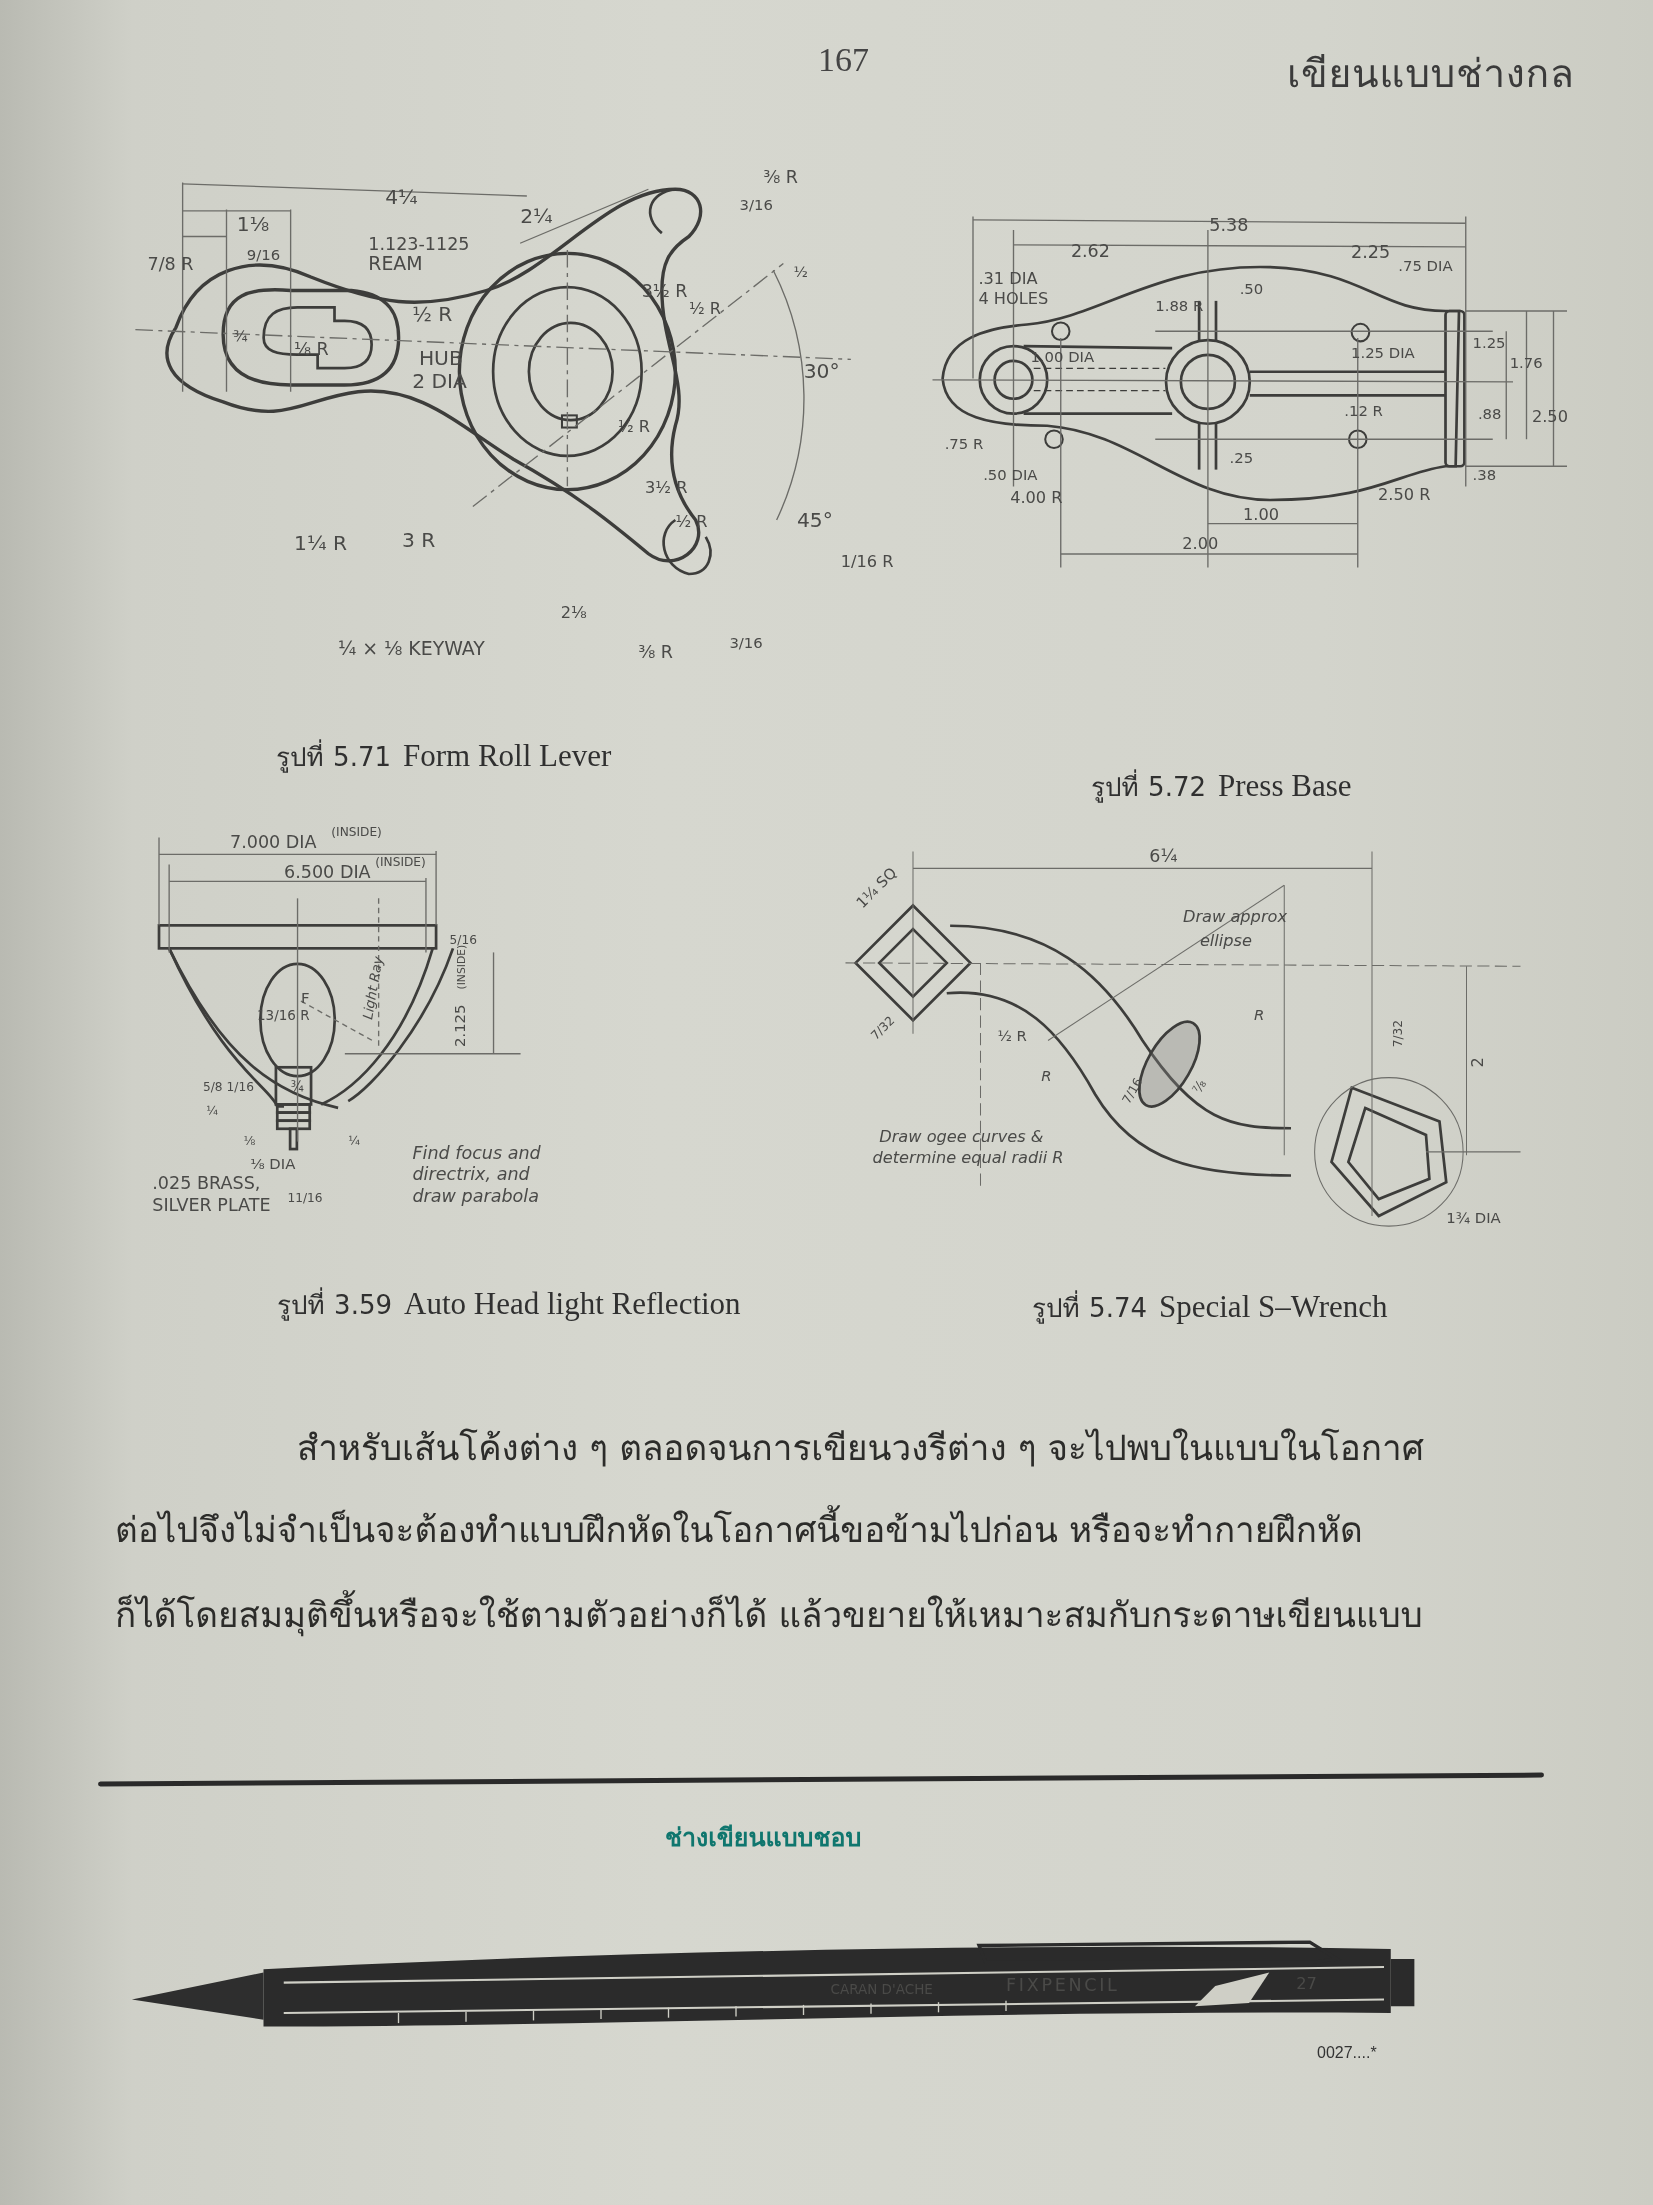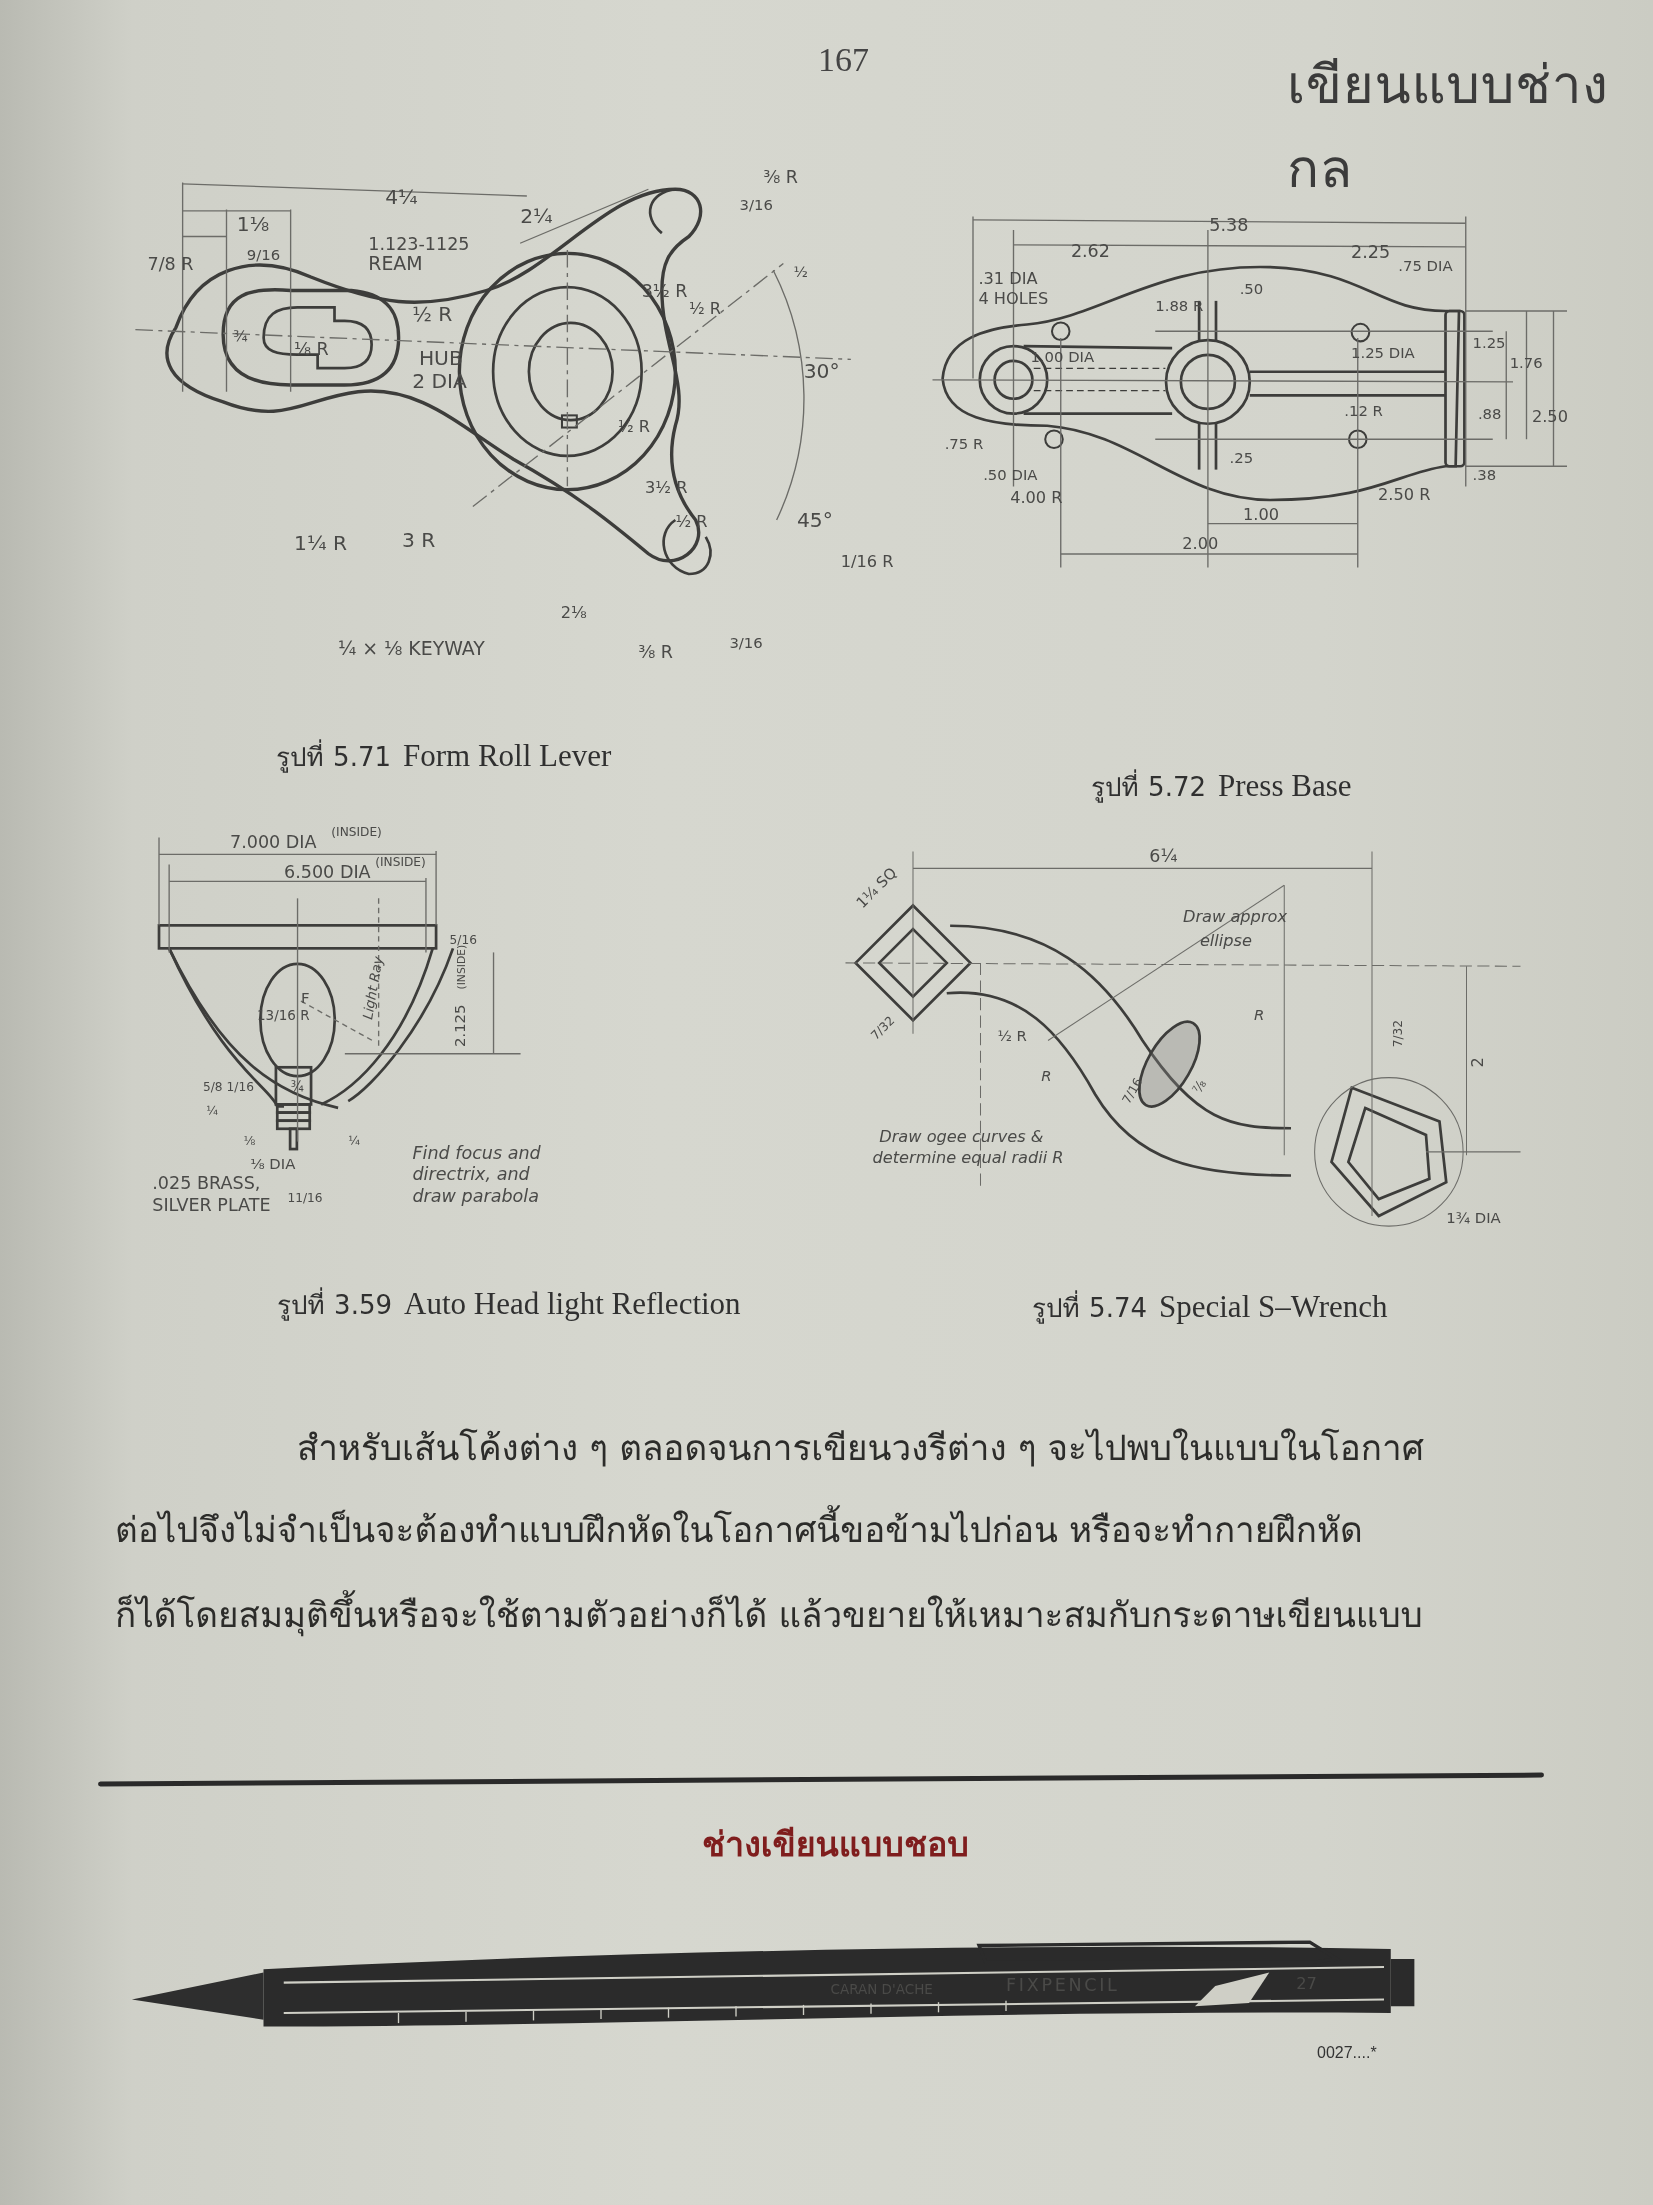--- a/index.html
+++ b/index.html
@@ -5,29 +5,29 @@
   html, body { margin: 0; padding: 0; }
   body {
     width: 1654px; height: 2205px; overflow: hidden;
     background: linear-gradient(90deg, #b9bab2 0%, #cfd0c8 8%, #d6d7cf 40%, #d3d4cc 80%, #cbccc3 100%);
     font-family: "DejaVu Serif", serif;
     color: #3a3a38;
     position: relative;
   }
   .page { position: absolute; inset: 0; }
   .header-num { position: absolute; left: 818px; top: 41px; font-size: 34px; font-family: "Liberation Serif", serif; color: #444; }
-  .header-title { position: absolute; left: 1287px; top: 42px; font-size: 53px; font-family: "DejaVu Sans", sans-serif; color: #3b3b3b; letter-spacing: 0.7px; }
+  .header-title { position: absolute; left: 1287px; top: 42px; font-size: 39px; font-family: "DejaVu Sans", sans-serif; color: #3b3b3b; letter-spacing: 0.7px; }
   svg.fig { position: absolute; }
   svg text { font-family: "DejaVu Sans", sans-serif; fill: #4a4a48; }
   .caption { position: absolute; font-family: "Liberation Serif", serif; font-size: 31px; color: #303030; white-space: nowrap; }
   .caption .th { font-family: "DejaVu Sans", sans-serif; font-size: 26px; margin-right: 9.5px; }
   .caption .num { font-family: "DejaVu Sans", sans-serif; font-size: 26px; margin-right: 12px; }
   .para { position: absolute; left: 115px; width: 1419px; font-family: "DejaVu Sans", sans-serif; font-size: 35px; color: #2c2c2a; line-height: 1; white-space: nowrap; }
   .rule { position: absolute; left: 98px; top: 1777px; width: 1446px; height: 5.4px; background: #2a2a2a; border-radius: 2.7px; transform: rotate(-0.35deg); }
-  .ad-title { position: absolute; left: 702px; top: 1817px; font-family: "DejaVu Sans", sans-serif; font-weight: bold; font-size: 34px; color: #7f1d1d; }
+  .ad-title { position: absolute; left: 665px; top: 1817px; font-family: "DejaVu Sans", sans-serif; font-weight: bold; font-size: 25px; color: #0f766e; }
   .ad-code { position: absolute; left: 1317px; top: 2044px; font-family: "Liberation Sans", sans-serif; font-size: 16px; color: #333; }
 </style>
 </head>
 <body>
 
 <div class="page">
 
   <div class="header-num">167</div>
   <div class="header-title">เขียนแบบช่างกล</div>
 

